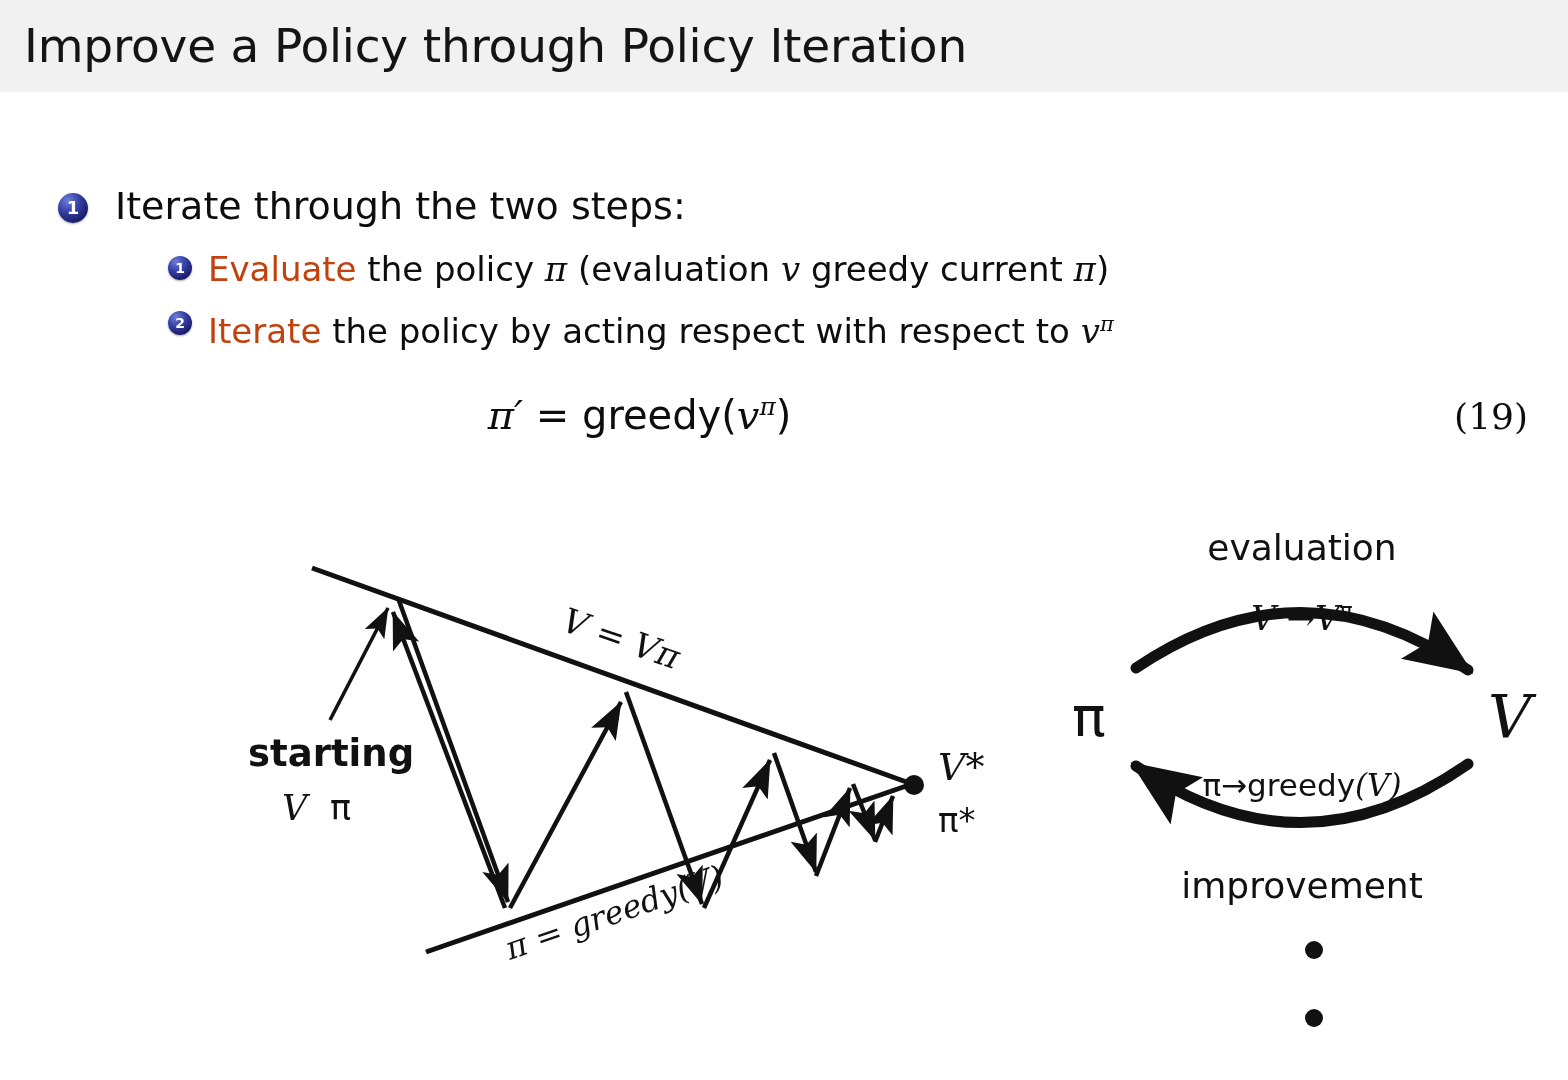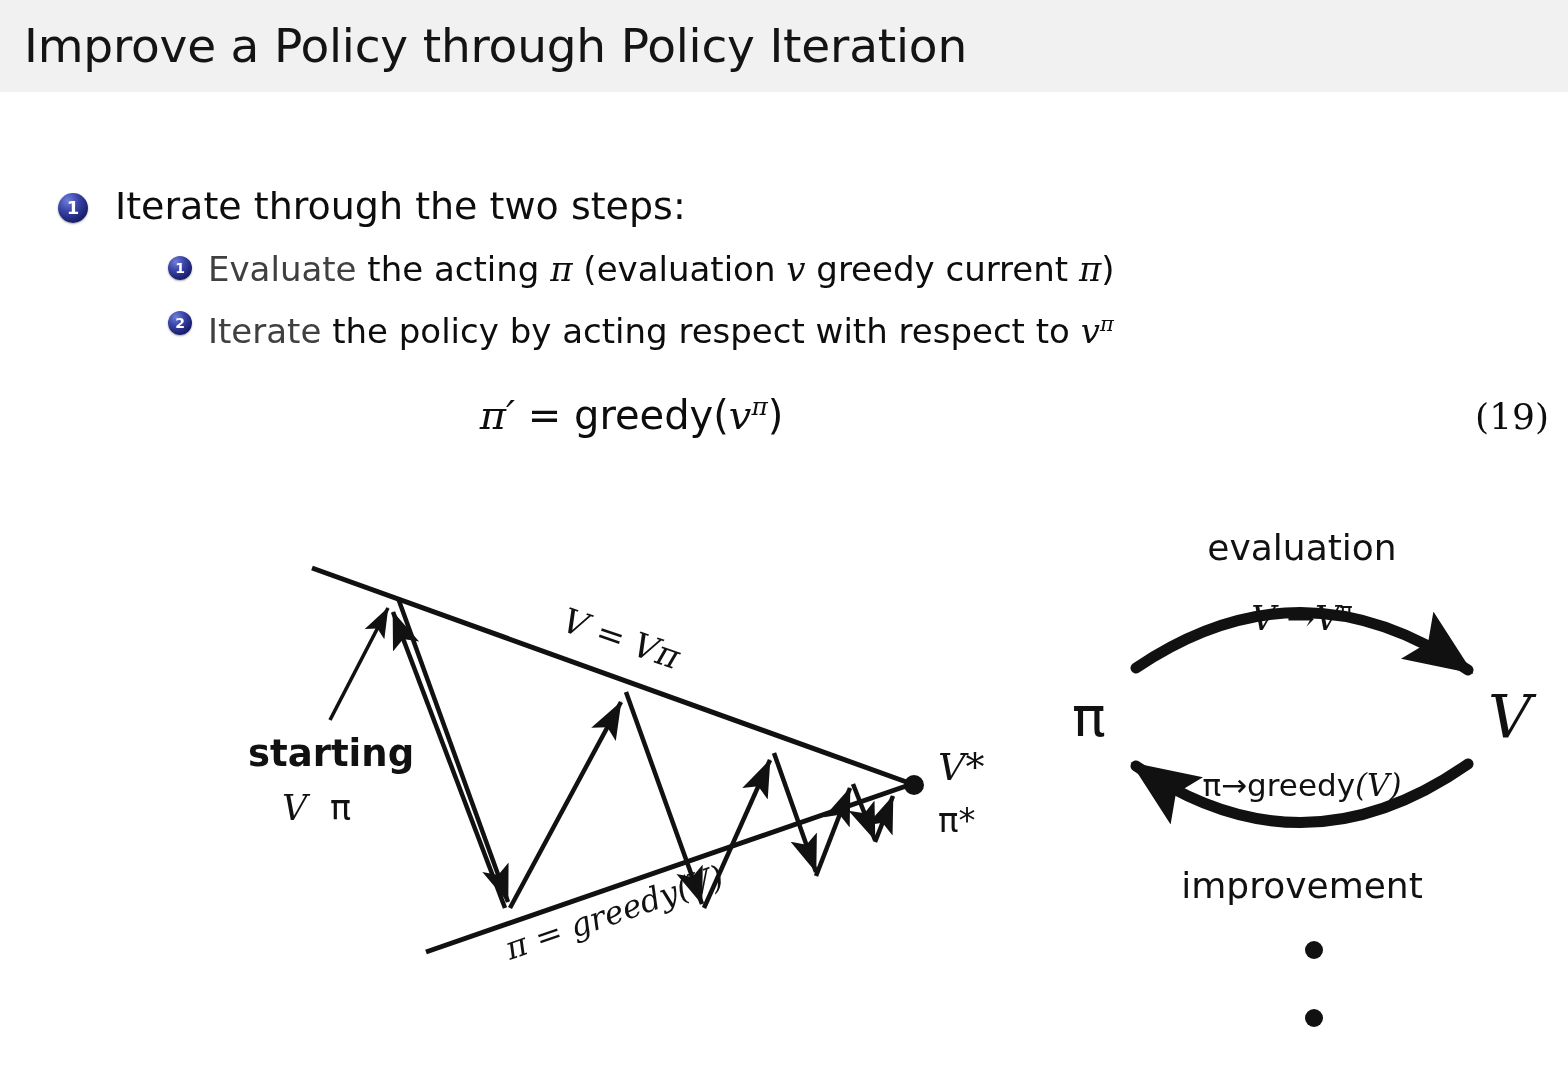--- a/index.html
+++ b/index.html
@@ -84,45 +84,45 @@
   .bullet-text.lvl1 {
     font-size: 38px;
     margin-left: 27px;
     line-height: 46px;
   }
   .bullet-text.lvl2 {
     font-size: 34px;
     margin-left: 16px;
     line-height: 42px;
   }
-  .kw { color: #404040; }
+  .kw { color: #c2410c; }
   .mi { font-family: "DejaVu Serif", serif; font-style: italic; }
   .msym { font-family: "DejaVu Serif", serif; font-style: italic; }
   sup.mexp {
     font-family: "DejaVu Serif", serif;
     font-style: italic;
     font-size: 0.62em;
     vertical-align: 0.55em;
   }
 
   
   .equation {
     position: absolute;
-    left: 8px;
+    left: 16px;
     top: 392px;
     width: 1247px;
     text-align: center;
     font-family: "DejaVu Sans", sans-serif;
     font-size: 40px;
     color: #0d0d0d;
   }
   .equation .eqbody { display: inline-block; }
   .eqnum {
     position: absolute;
-    right: 19px;
+    right: 40px;
     top: 396px;
     font-family: "DejaVu Serif", serif;
     font-size: 36px;
     color: #0d0d0d;
   }
 
   
   .figures {
     position: absolute;
     left: 0;
@@ -155,21 +155,21 @@
 <div class="bullet-list">
 
   <div class="bullet-row level1">
     <span class="num-badge big">1</span>
     <span class="bullet-text lvl1">Iterate through the two steps:</span>
   </div>
 
   <div class="bullet-row level2a">
     <span class="num-badge small">1</span>
     <span class="bullet-text lvl2">
-      <span class="kw">Evaluate</span><span> the acting </span><span class="msym">π</span><span> (evaluation </span><span class="mi">v</span><span> greedy current </span><span class="msym">π</span><span>)</span>
+      <span class="kw">Evaluate</span><span> the policy </span><span class="msym">π</span><span> (evaluation </span><span class="mi">v</span><span> greedy current </span><span class="msym">π</span><span>)</span>
     </span>
   </div>
 
   <div class="bullet-row level2b">
     <span class="num-badge small">2</span>
     <span class="bullet-text lvl2">
       <span class="kw">Iterate</span><span> the policy by acting respect with respect to </span><span class="mi">v</span><sup class="mexp">π</sup>
     </span>
   </div>
 

